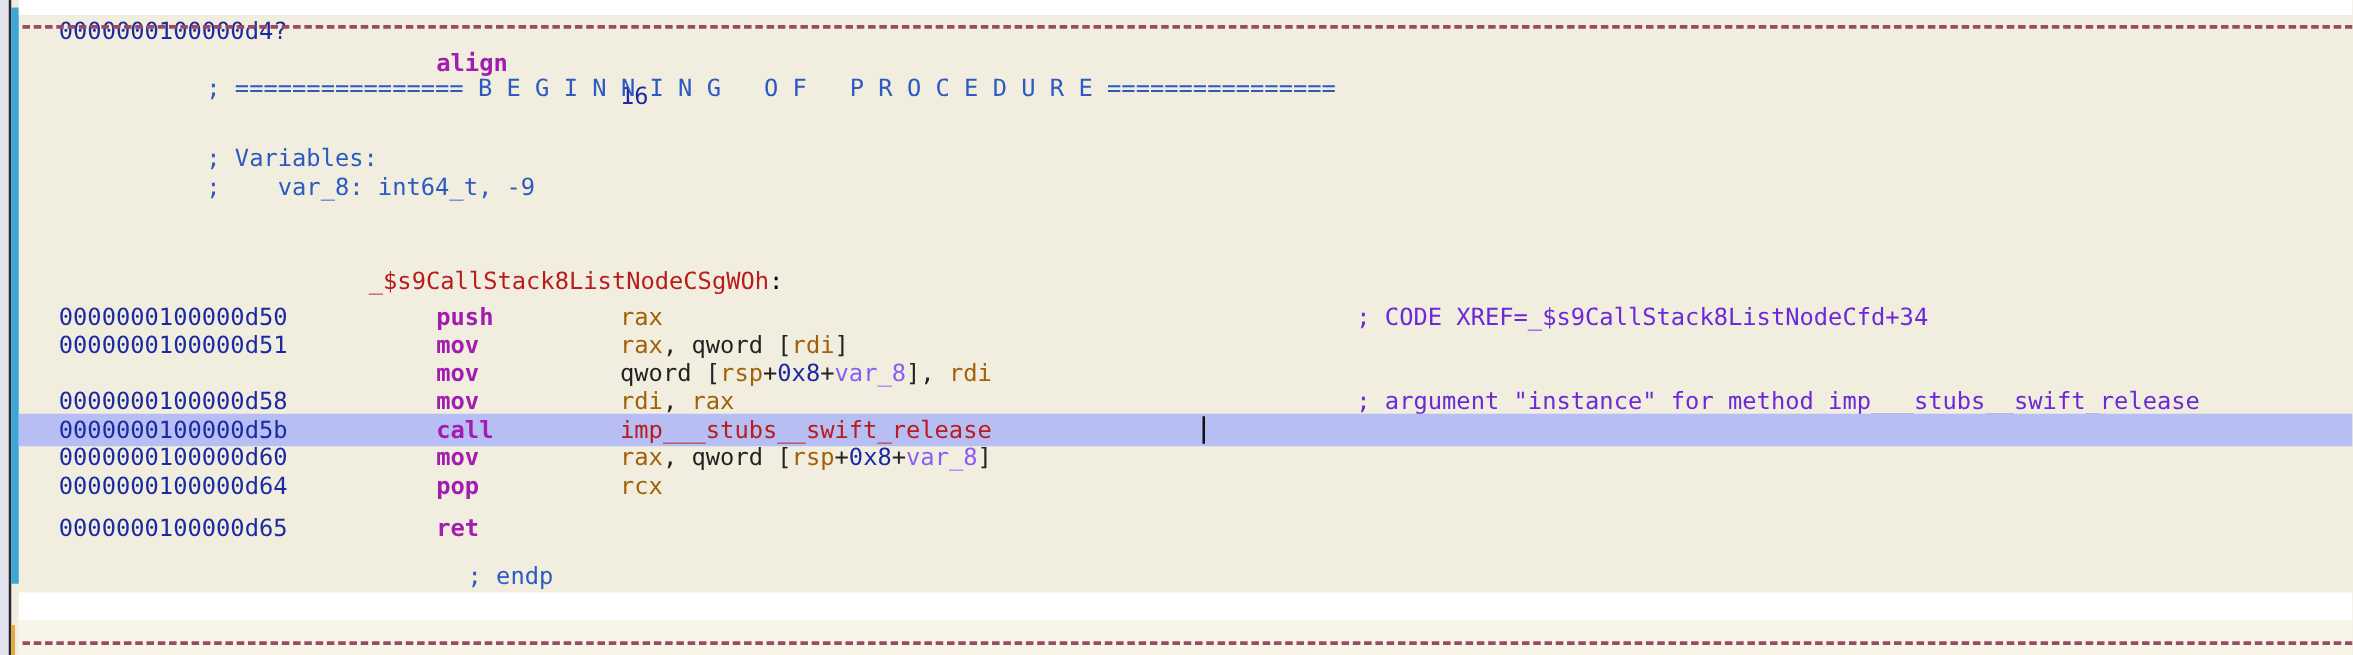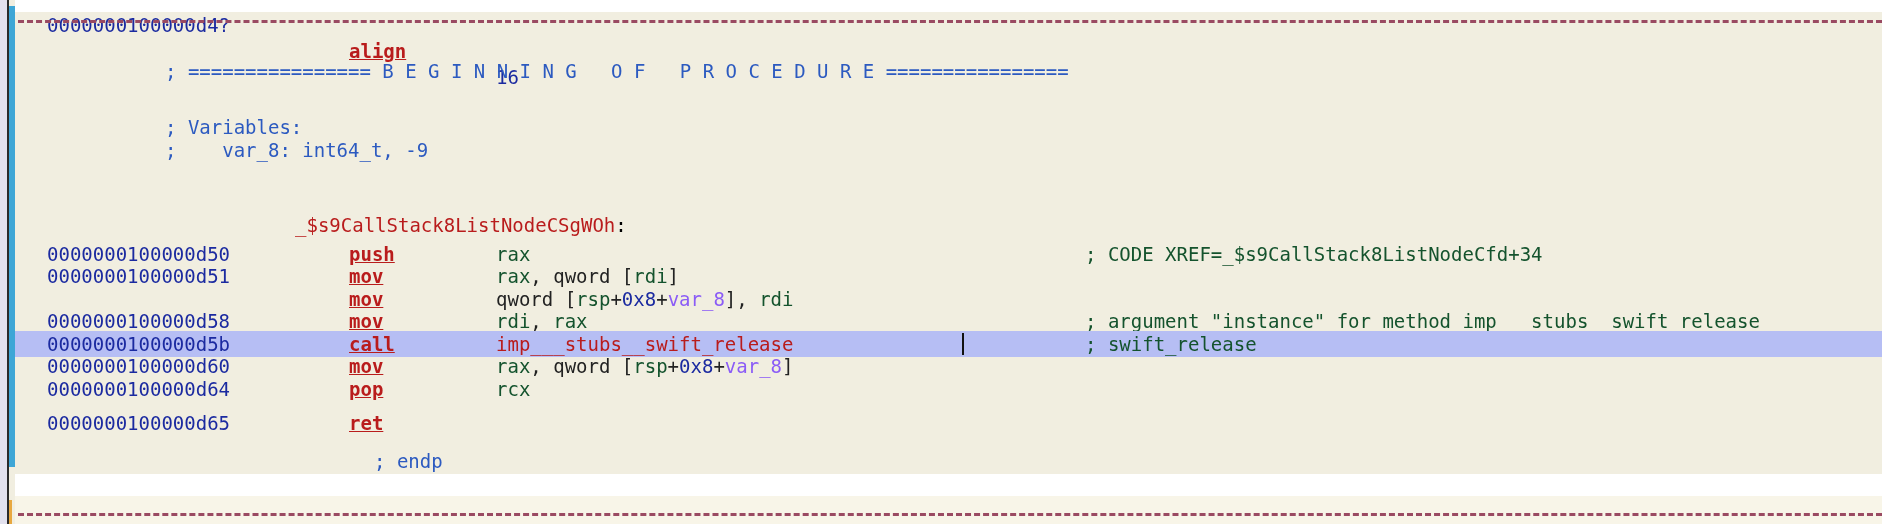--- a/index.html
+++ b/index.html
@@ -5,24 +5,24 @@
   html, body { margin:0; padding:0; }
   body { width:1882px; height:524px; overflow:hidden; background:#f1eee0; position:relative;
          font-family:"DejaVu Sans Mono","Liberation Mono",monospace; font-size:19px; }
   .outer-left { position:absolute; left:0; top:0; width:7px; height:524px; background:#e2e1ee; border-right:2px solid #2a2a2a; }
   .accent-bar { position:absolute; left:9px; top:6px; width:6px; height:461px; background:#3ea6d6; }
   .accent-bar-bottom { position:absolute; left:9px; top:500px; width:3px; height:24px; background:#e8a840; }
   .row { position:absolute; left:15px; right:0; height:26px; line-height:26px; white-space:pre; }
   .top-row { top:-14px; background:#fff; }
   .dash { position:absolute; left:18px; right:0; height:0; border-top:3px dashed #9a4a62; }
   .addr { position:absolute; left:5px; color:#1b2aa0;margin-left:27px; }
-  .mn { position:absolute; left:334px; color:#b91c1c; font-weight:bold;text-decoration:underline; }
+  .mn { position:absolute; left:334px; color:#a21caf; font-weight:bold; }
   .op { position:absolute; left:481px; color:#222; }
-  .cm { position:absolute; left:1070px; color:#14532d; }
-  .reg { color:#14532d; }
+  .cm { position:absolute; left:1070px; color:#6d28d9; }
+  .reg { color:#a16207; }
   .num { color:#1b2aa0; }
   .var { color:#8b5cf6; }
   .sym { color:#b91c1c; }
   .blue { color:#2c5ac0;margin-left:39px; }
   .hl { background:#b6bef4; }
   .white { background:#ffffff; }
   .cursor { position:absolute; left:947px; top:2px; width:2px; height:22px; background:#111; }
   .bottom-area { position:absolute; left:15px; right:0; top:496px; height:28px; background:#f8f5e8; }
 </style>
 </head>
@@ -43,21 +43,21 @@
 <div class="row blue" style="top:114px;left:126px">; Variables:</div>
 <div class="row blue" style="top:137px;left:126px">;    var_8: int64_t, -9</div>
 
 <div class="row" style="top:212px;left:295px"><span class="sym">_$s9CallStack8ListNodeCSgWOh</span><span>:</span></div>
 
 <div id="instr-container">
     <div class="row" style="top: 241px;"><span class="addr">0000000100000d50</span><span class="mn">push</span><span class="op"><span class="reg">rax</span></span><span class="cm">; CODE XREF=_$s9CallStack8ListNodeCfd+34</span></div>
     <div class="row" style="top: 263px;"><span class="addr">0000000100000d51</span><span class="mn">mov</span><span class="op"><span class="reg">rax</span><span class="">, qword [</span><span class="reg">rdi</span><span class="">]</span></span></div>
     <div class="row" style="top: 286px;"><span class="mn">mov</span><span class="op"><span class="">qword [</span><span class="reg">rsp</span><span class="">+</span><span class="num">0x8</span><span class="">+</span><span class="var">var_8</span><span class="">], </span><span class="reg">rdi</span></span></div>
     <div class="row" style="top: 308px;"><span class="addr">0000000100000d58</span><span class="mn">mov</span><span class="op"><span class="reg">rdi</span><span class="">, </span><span class="reg">rax</span></span><span class="cm">; argument "instance" for method imp___stubs__swift_release</span></div>
-    <div class="row hl" style="top: 331px;"><span class="addr">0000000100000d5b</span><span class="mn">call</span><span class="op"><span class="sym">imp___stubs__swift_release</span></span><span class="cm">; swift_release</span><span class="cursor"></span></div>
+    <div class="row hl" style="top: 331px;"><span class="addr">0000000100000d5b</span><span class="mn">call</span><span class="op"><span class="sym">imp___stubs__swift_release</span></span><span class="cursor"></span></div>
     <div class="row" style="top: 353px;"><span class="addr">0000000100000d60</span><span class="mn">mov</span><span class="op"><span class="reg">rax</span><span class="">, qword [</span><span class="reg">rsp</span><span class="">+</span><span class="num">0x8</span><span class="">+</span><span class="var">var_8</span><span class="">]</span></span></div>
     <div class="row" style="top: 376px;"><span class="addr">0000000100000d64</span><span class="mn">pop</span><span class="op"><span class="reg">rcx</span></span></div>
     <div class="row" style="top: 410px;"><span class="addr">0000000100000d65</span><span class="mn">ret</span><span class="op"></span></div>
   </div>
 
 <div class="row blue" style="top:448px;left:335px">; endp</div>
 
 <div class="row white" style="top:474px">
   <span class="addr">0000000100000d66</span>
   

